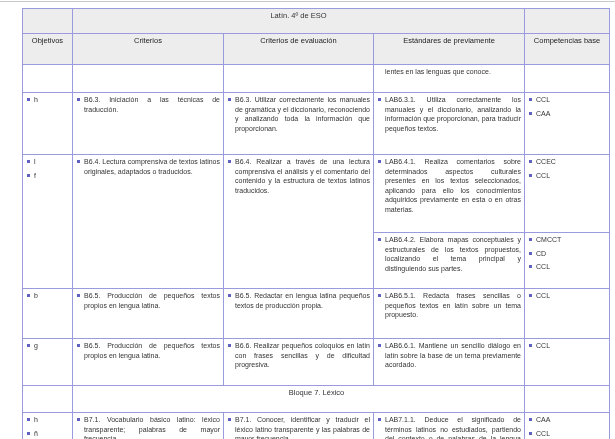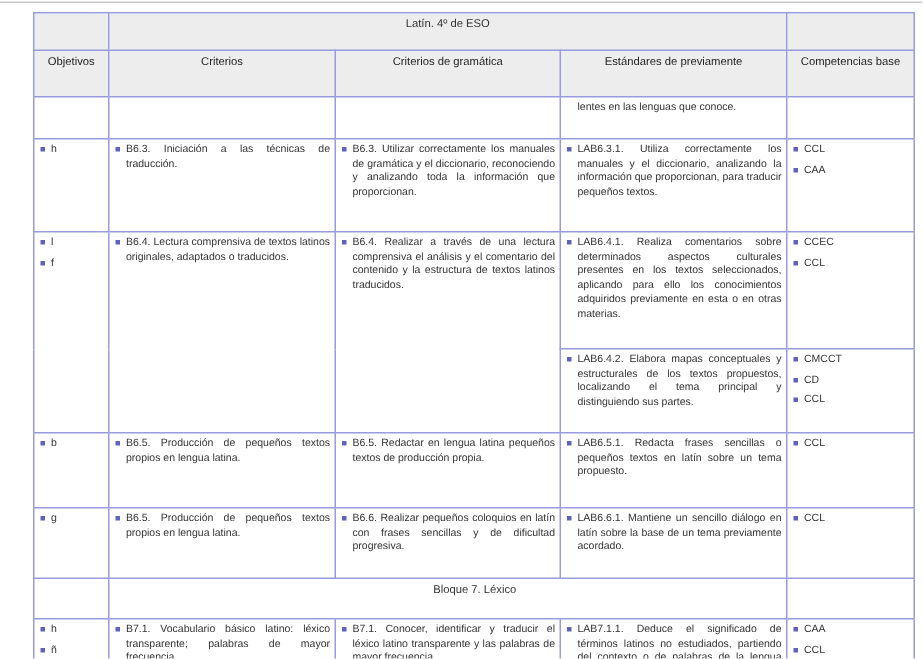--- a/index.html
+++ b/index.html
@@ -65,21 +65,21 @@
   <tbody>
       <tr class="r-title">
     <td class="gray"></td>
     <td class="gray title-cell" colspan="3">Latín. 4º de ESO</td>
     <td class="gray"></td>
   </tr>
 
   <tr class="r-head">
     <th class="hdr">Objetivos</th>
     <th class="hdr">Criterios</th>
-    <th class="hdr">Criterios de gramática</th>
+    <th class="hdr">Criterios de evaluación</th>
     <th class="hdr">Estándares de previamente</th>
     <th class="hdr">Competencias base</th>
   </tr>
 
   <tr class="r-partial">
     <td></td>
     <td></td>
     <td></td>
     <td>
       <div class="carryover">lentes en las lenguas que conoce.</div>

